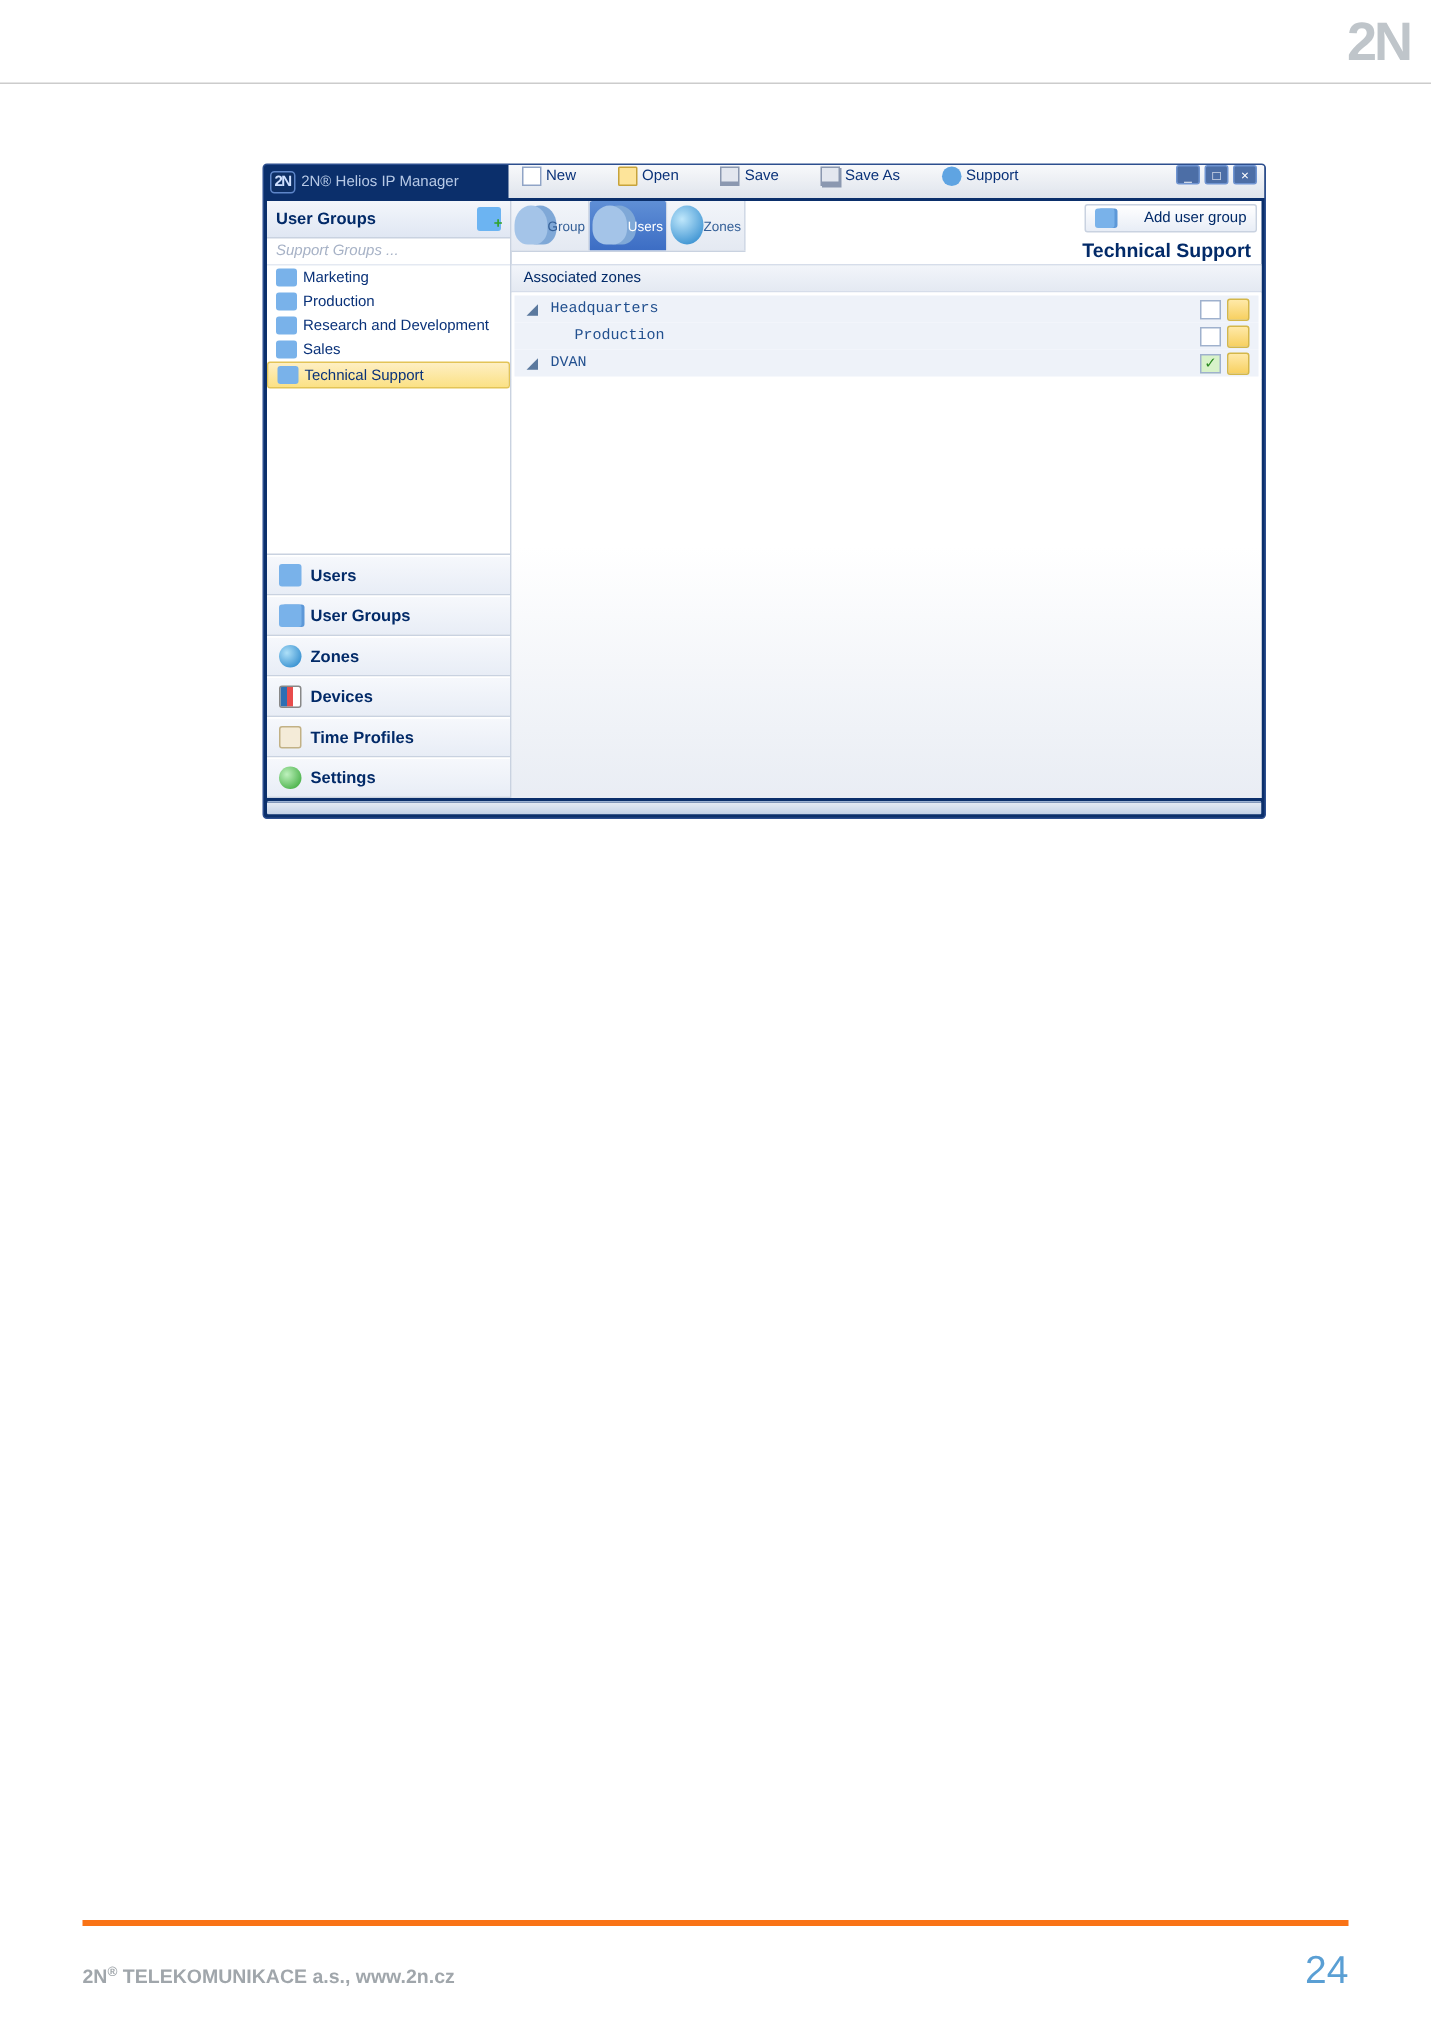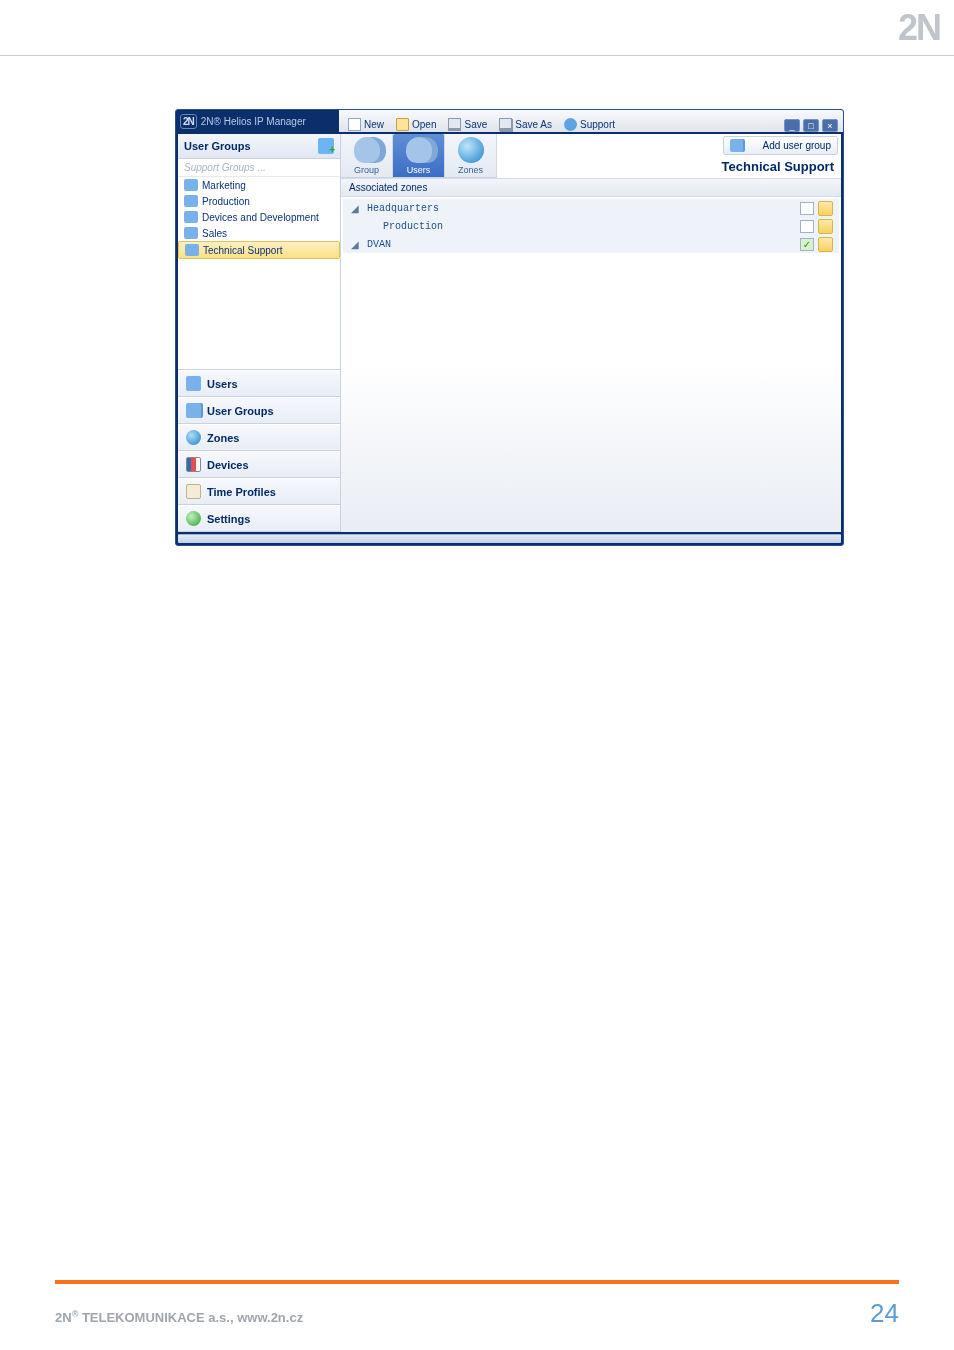--- a/index.html
+++ b/index.html
@@ -60,23 +60,23 @@
     padding: 1px 2px;
     font-size: 10px;
     font-weight: 900;
     margin-right: 4px;
     letter-spacing: -1px;
   }
   .toolbar {
     flex: 1;
     background: linear-gradient(#f8f9fb, #dfe4ec);
     display: flex;
-    align-items: flex-end;
+    align-items: flex-start;
     padding-left: 6px;
-    gap: 6px;
+    gap: 22px;
     color: #0a3279;
     font-size: 10px;
   }
   .toolbar .tbtn {
     display: flex;
     align-items: center;
     gap: 3px;
     padding: 1px 3px;
     cursor: pointer;
   }
@@ -204,21 +204,20 @@
     align-items: flex-start;
     justify-content: space-between;
   }
   .tabs {
     display: flex;
     background: linear-gradient(#f2f5fa, #e4e9f2);
     border-bottom: 1px solid #c9d2e0;
   }
   .tab {
     display: flex;
-    flex-direction: column;
     align-items: center;
     justify-content: flex-end;
     width: 52px;
     padding: 3px 2px 2px;
     font-size: 9px;
     color: #356098;
     border-right: 1px solid #d1d9e6;
     cursor: pointer;
   }
   .tab .big-icon {
@@ -383,21 +382,21 @@
         <div class="tree-item">
             <span class="gicon"></span>
             <span>Marketing</span>
           </div>
         <div class="tree-item">
             <span class="gicon"></span>
             <span>Production</span>
           </div>
         <div class="tree-item">
             <span class="gicon"></span>
-            <span>Devices and Development</span>
+            <span>Research and Development</span>
           </div>
         <div class="tree-item">
             <span class="gicon"></span>
             <span>Sales</span>
           </div>
         <div class="tree-item selected">
             <span class="gicon"></span>
             <span>Technical Support</span>
           </div>
       </div>

